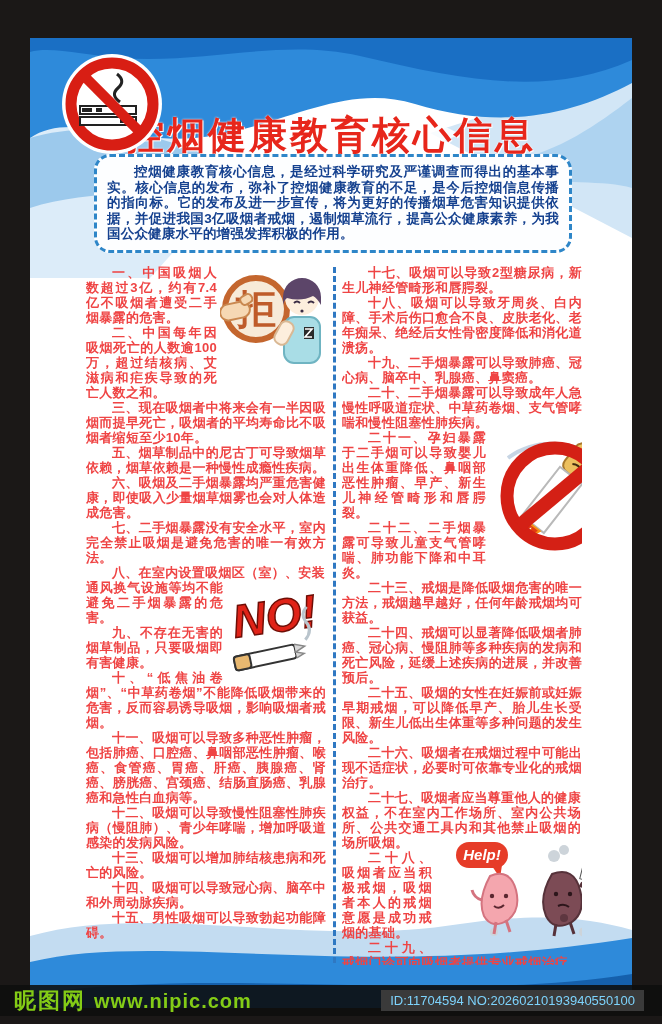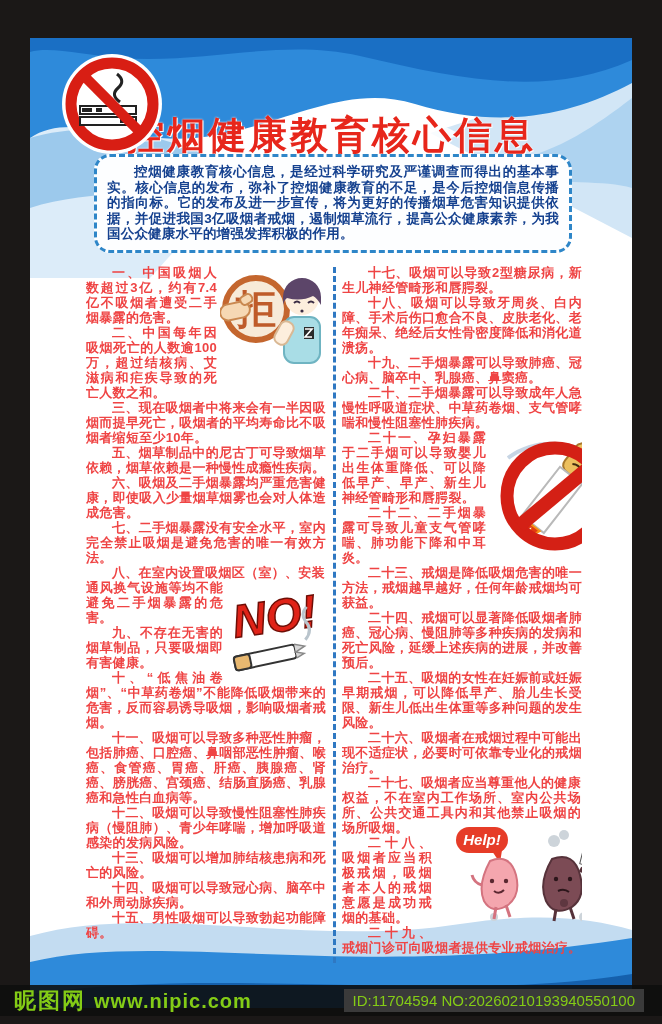--- a/index.html
+++ b/index.html
@@ -36,21 +36,21 @@
   .illus-ban{width:134px;height:130px;margin:0 -40px 2px 2px;}
   .illus-lungs{width:196px;height:102px;margin:0 -48px 2px 2px;clear:right;}
   .fspacer{float:right;width:1px;}
   .h18{height:18px;} .h50{height:50px;}
 
   
   .wm-bar{position:absolute;left:0;top:985px;width:662px;height:31px;background:rgba(14,14,14,0.88);
     display:flex;align-items:center;justify-content:space-between;z-index:20;}
   .wm-site{margin-left:14px;color:#84cc16;font-weight:bold;font-size:20px;letter-spacing:1px;white-space:nowrap;}
   .wm-site .cn{font-size:22px;letter-spacing:2px;margin-right:8px;}
-  .wm-id{margin-right:18px;background:#3a3a3a;color:#84cc16;font-size:15px;
+  .wm-id{margin-right:18px;background:#3a3a3a;color:#7dd3fc;font-size:13px;
     padding:3px 9px;white-space:nowrap;}
 </style>
 </head>
 <body>
 
 <div class="frame">
   <div class="poster">
 
     <svg class="header-art" viewBox="0 0 602 240" preserveAspectRatio="none">
       <rect x="0" y="0" width="602" height="240" fill="#ffffff"></rect>
@@ -145,21 +145,21 @@
             <circle cx="61" cy="20" r="2.4" fill="#402c10"></circle>
             <circle cx="74" cy="20" r="2.4" fill="#402c10"></circle>
             <path d="M61,30 q6,-4 12,0" fill="none" stroke="#402c10" stroke-width="2"></path>
             <rect x="53" y="40" width="28" height="62" fill="#ffffff" stroke="#b9b9b9" stroke-width="2"></rect>
             <path d="M55,102 l6,12 l6,-10 l5,12 l6,-14 Z" fill="#f59016"></path>
             <path d="M60,104 l4,8 l4,-7 l4,8 l3,-9 Z" fill="#e23c12"></path>
           </g>
           <circle cx="67" cy="66" r="48" fill="none" stroke="#d42015" stroke-width="13"></circle>
           <rect x="20" y="59" width="94" height="14" fill="#d42015" transform="rotate(-40 67 66)"></rect>
         </svg>
-        <p>二十一、孕妇暴露于二手烟可以导致婴儿出生体重降低、可以降低早产、早产、新生儿神经管畸形和唇腭裂。</p>
+        <p>二十一、孕妇暴露于二手烟可以导致婴儿出生体重降低、鼻咽部恶性肿瘤、早产、新生儿神经管畸形和唇腭裂。</p>
         <p>二十二、二手烟暴露可导致儿童支气管哮喘、肺功能下降和中耳炎。</p>
         <p>二十三、戒烟是降低吸烟危害的唯一方法，戒烟越早越好，任何年龄戒烟均可获益。</p>
         <p>二十四、戒烟可以显著降低吸烟者肺癌、冠心病、慢阻肺等多种疾病的发病和死亡风险，延缓上述疾病的进展，并改善预后。</p>
         <p>二十五、吸烟的女性在妊娠前或妊娠早期戒烟，可以降低早产、胎儿生长受限、新生儿低出生体重等多种问题的发生风险。</p>
         <p>二十六、吸烟者在戒烟过程中可能出现不适症状，必要时可依靠专业化的戒烟治疗。</p>
         <div class="fspacer h50"></div>
         <svg class="illus illus-lungs" viewBox="0 0 196 102">
           <g fill="#cdd4da">
             <circle cx="120" cy="16" r="6"></circle>
               <circle cx="130" cy="10" r="5"></circle>

